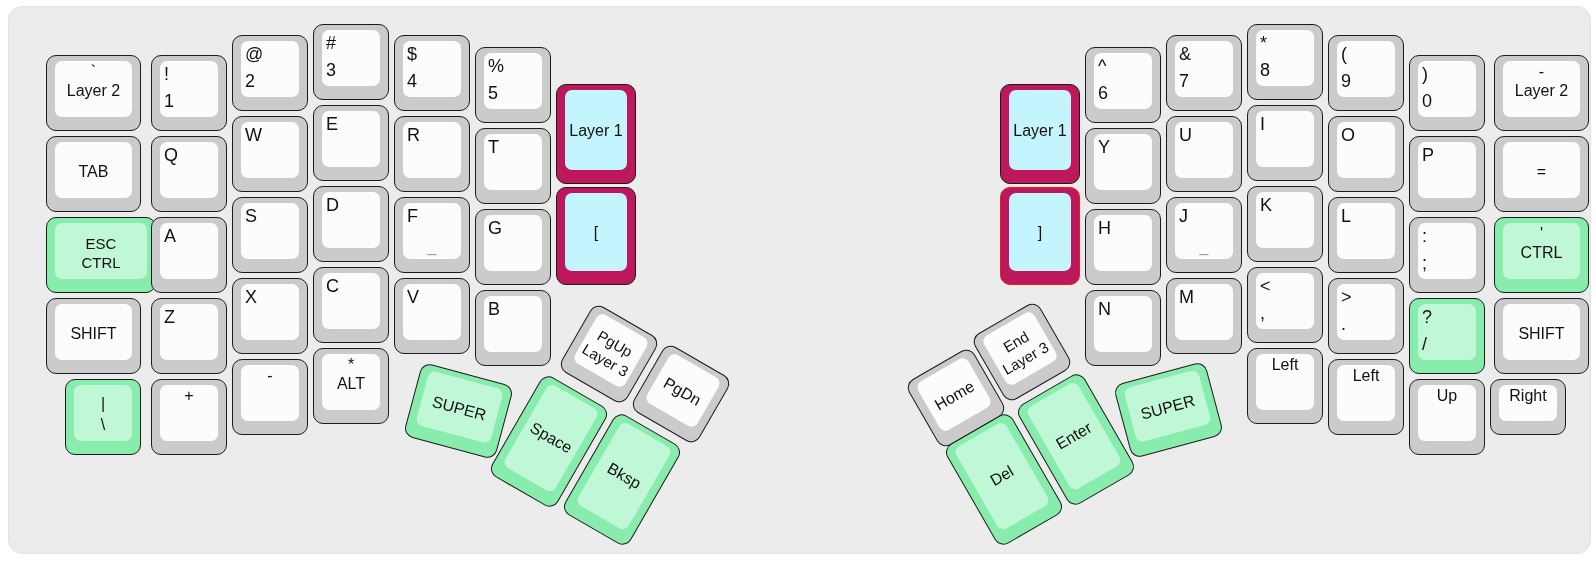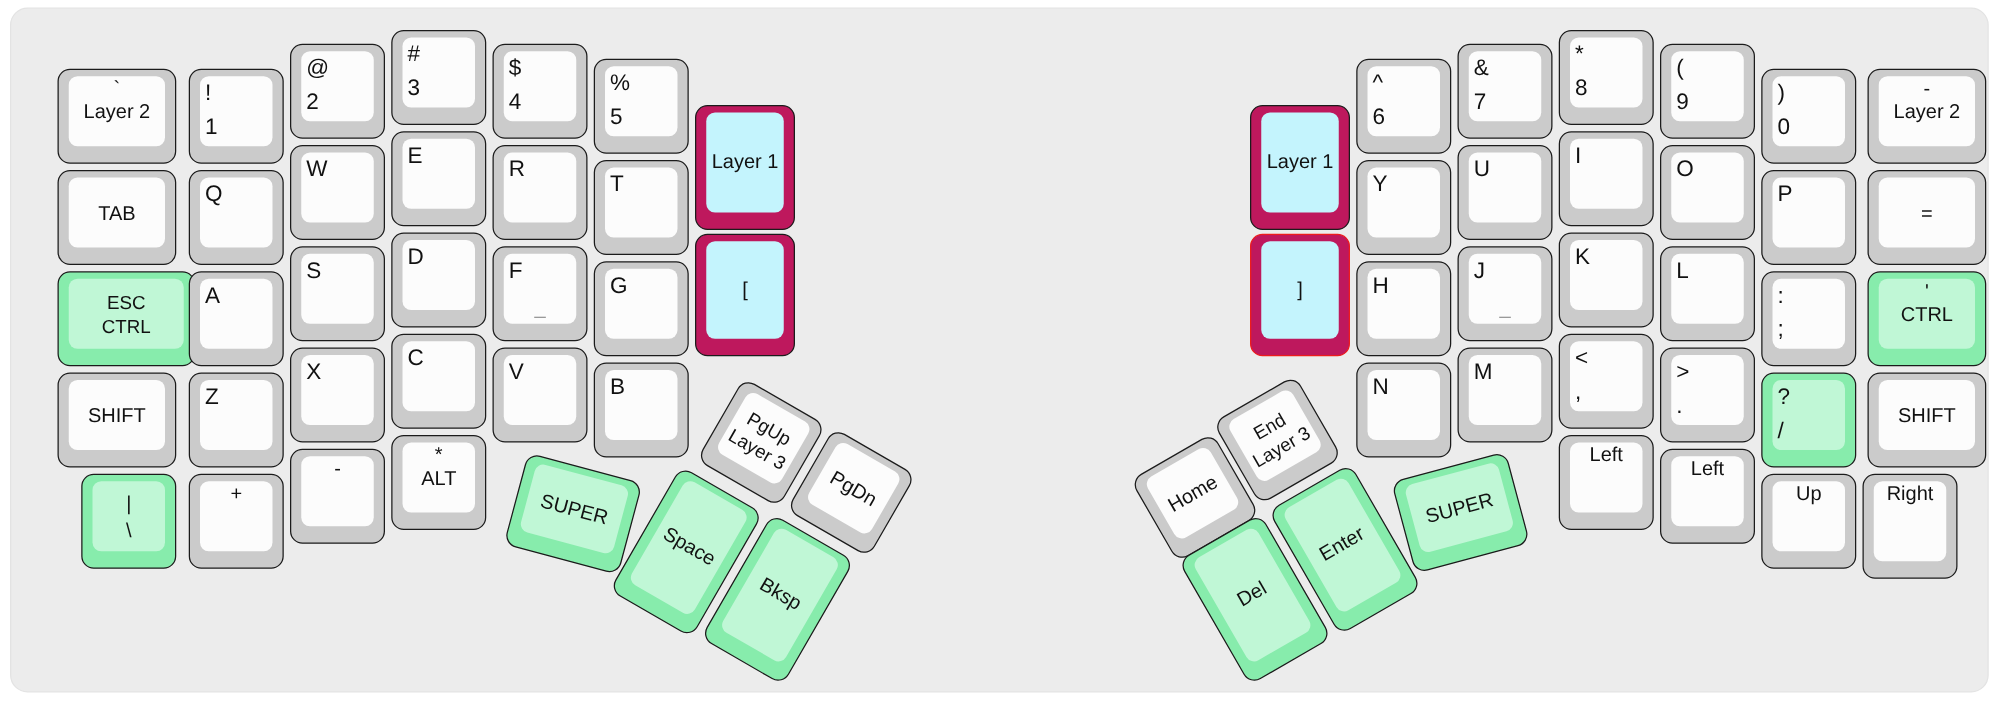--- a/index.html
+++ b/index.html
@@ -291,21 +291,21 @@
         </div>
         <div class="key g" style="left: 1485px; top: 210px; width: 95px; height: 76px;">
           <div class="cap"></div>
           <span class="lab tc">'</span>
           <span class="lab mc">CTRL</span>
         </div>
         <div class="key w" style="left: 1485px; top: 291px; width: 95px; height: 76px;">
           <div class="cap"></div>
           <span class="lab mc">SHIFT</span>
         </div>
-        <div class="key w" style="left: 1481px; top: 372px; width: 76px; height: 84px;">
+        <div class="key w" style="left: 1481px; top: 372px; width: 76px; height: 56px;">
           <div class="cap"></div>
           <span class="lab tc">Right</span>
         </div>
         <div class="key c" style="left: 991px; top: 77px; width: 80px; height: 100px;">
           <div class="cap"></div>
           <span class="lab mc">Layer 1</span>
         </div>
         <div class="key c sel" style="left: 991px; top: 180px; width: 80px; height: 98px;">
           <div class="cap"></div>
           <span class="lab mc">]</span>

